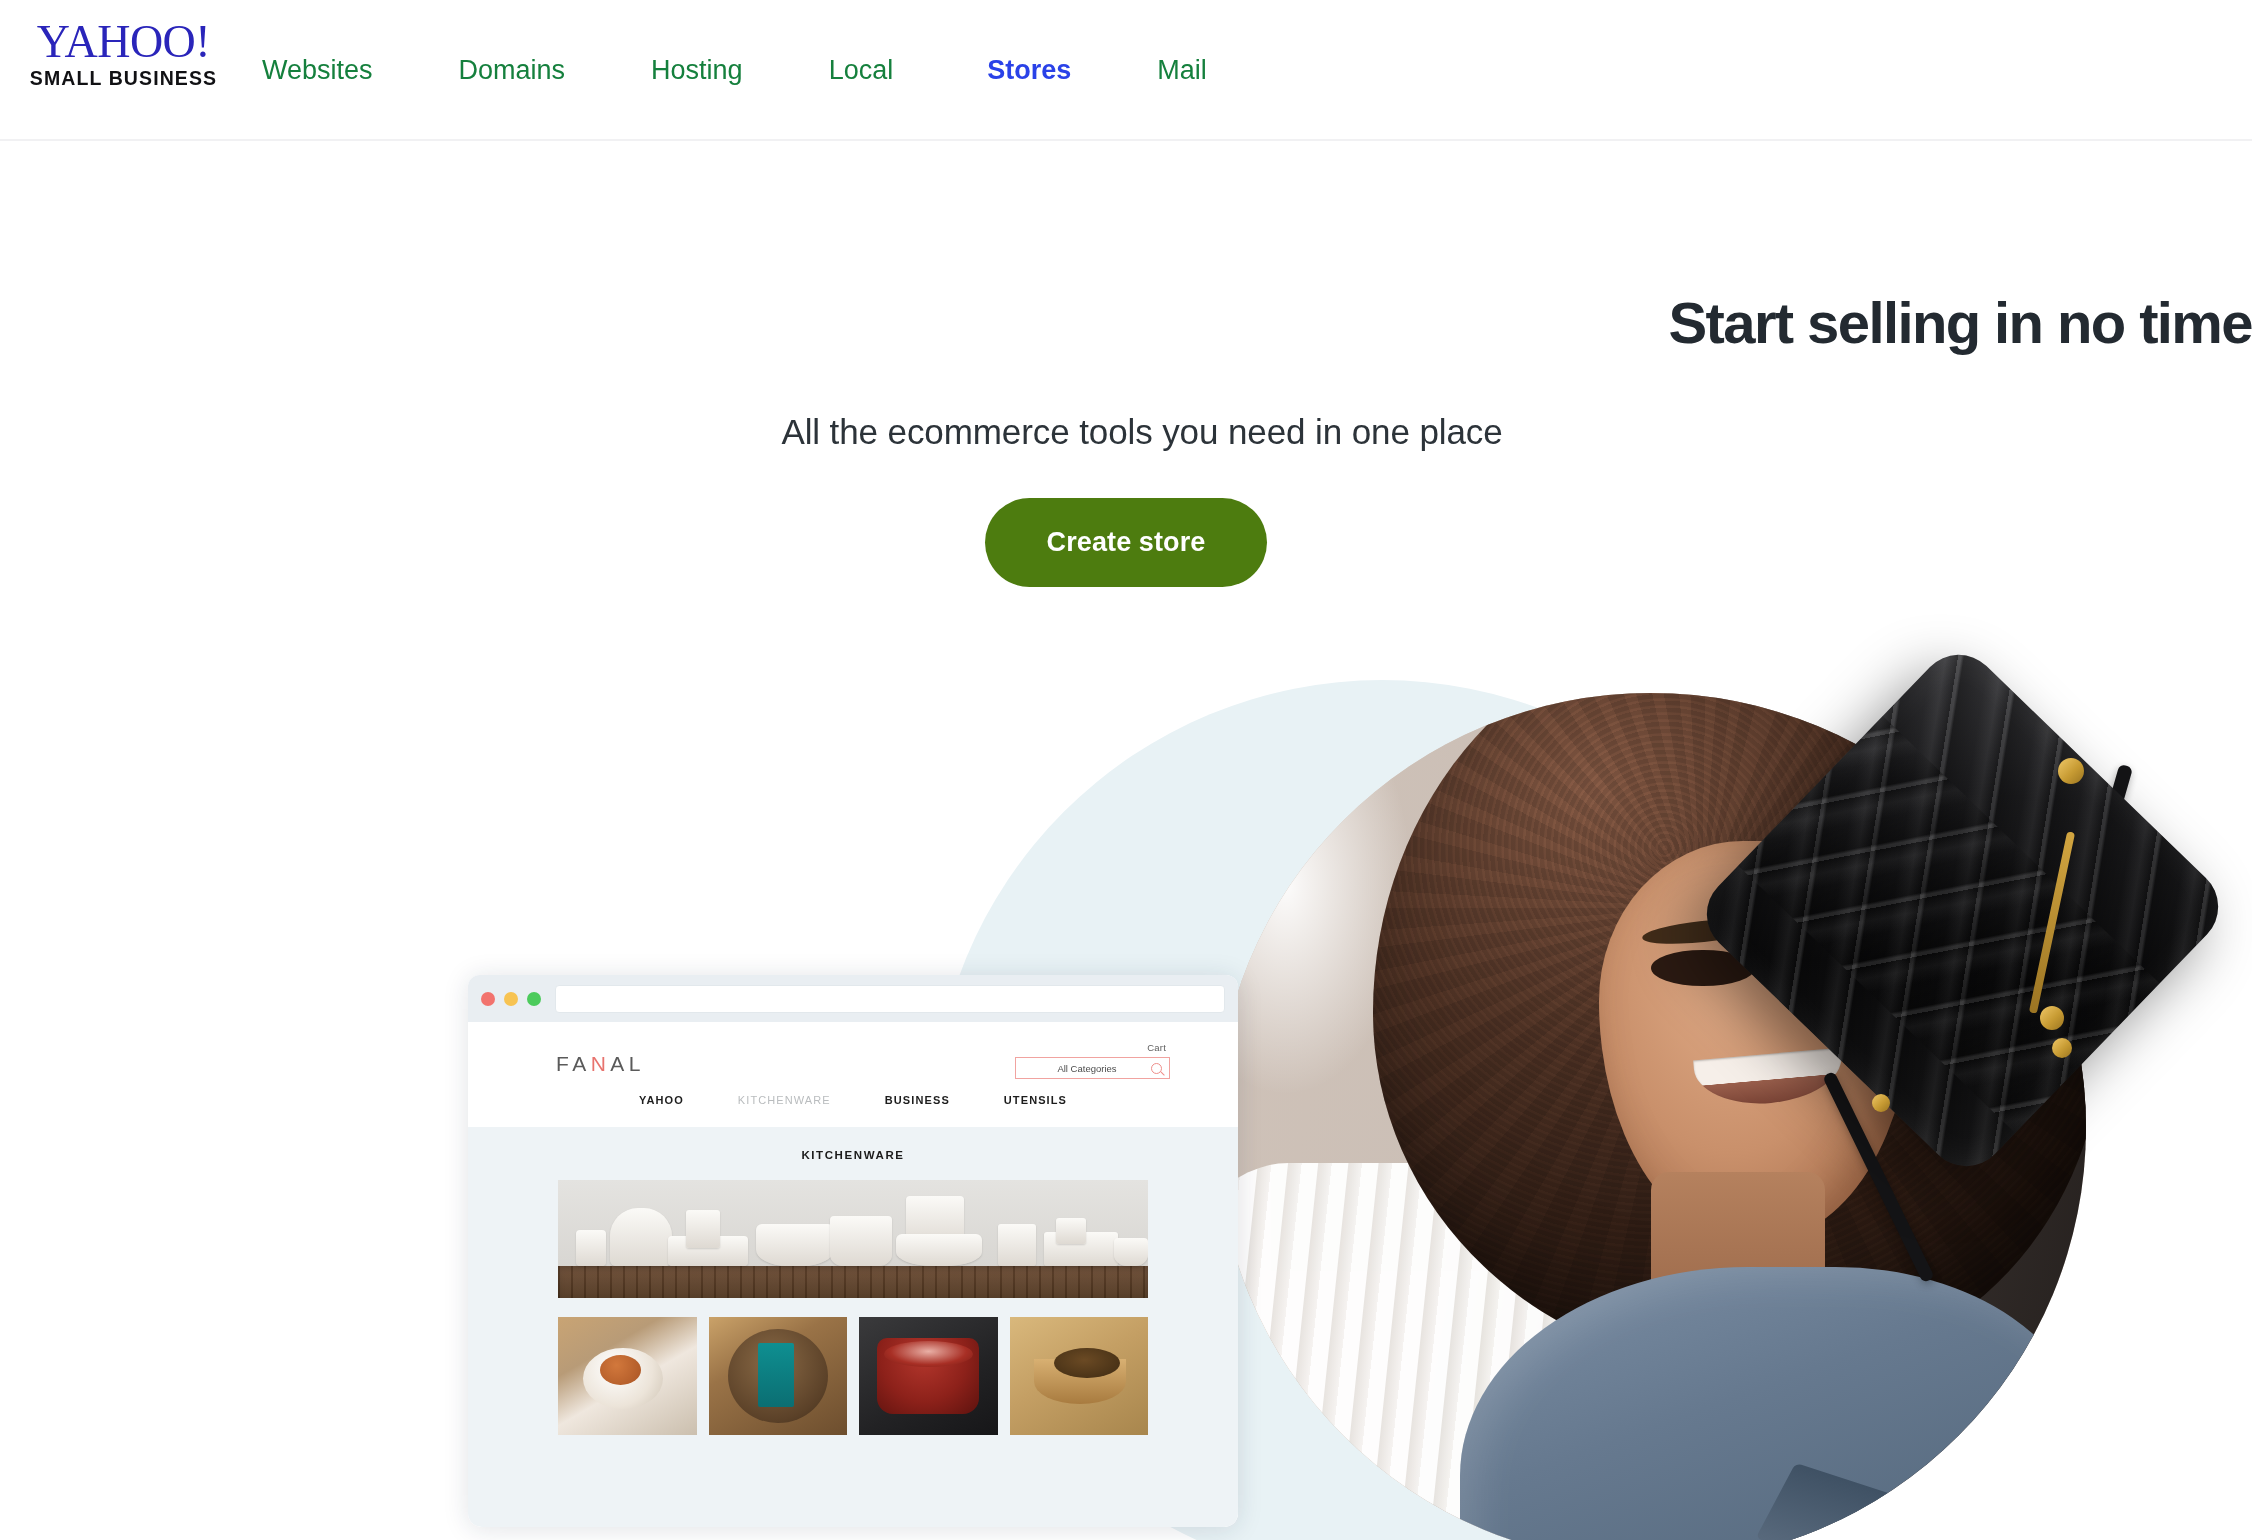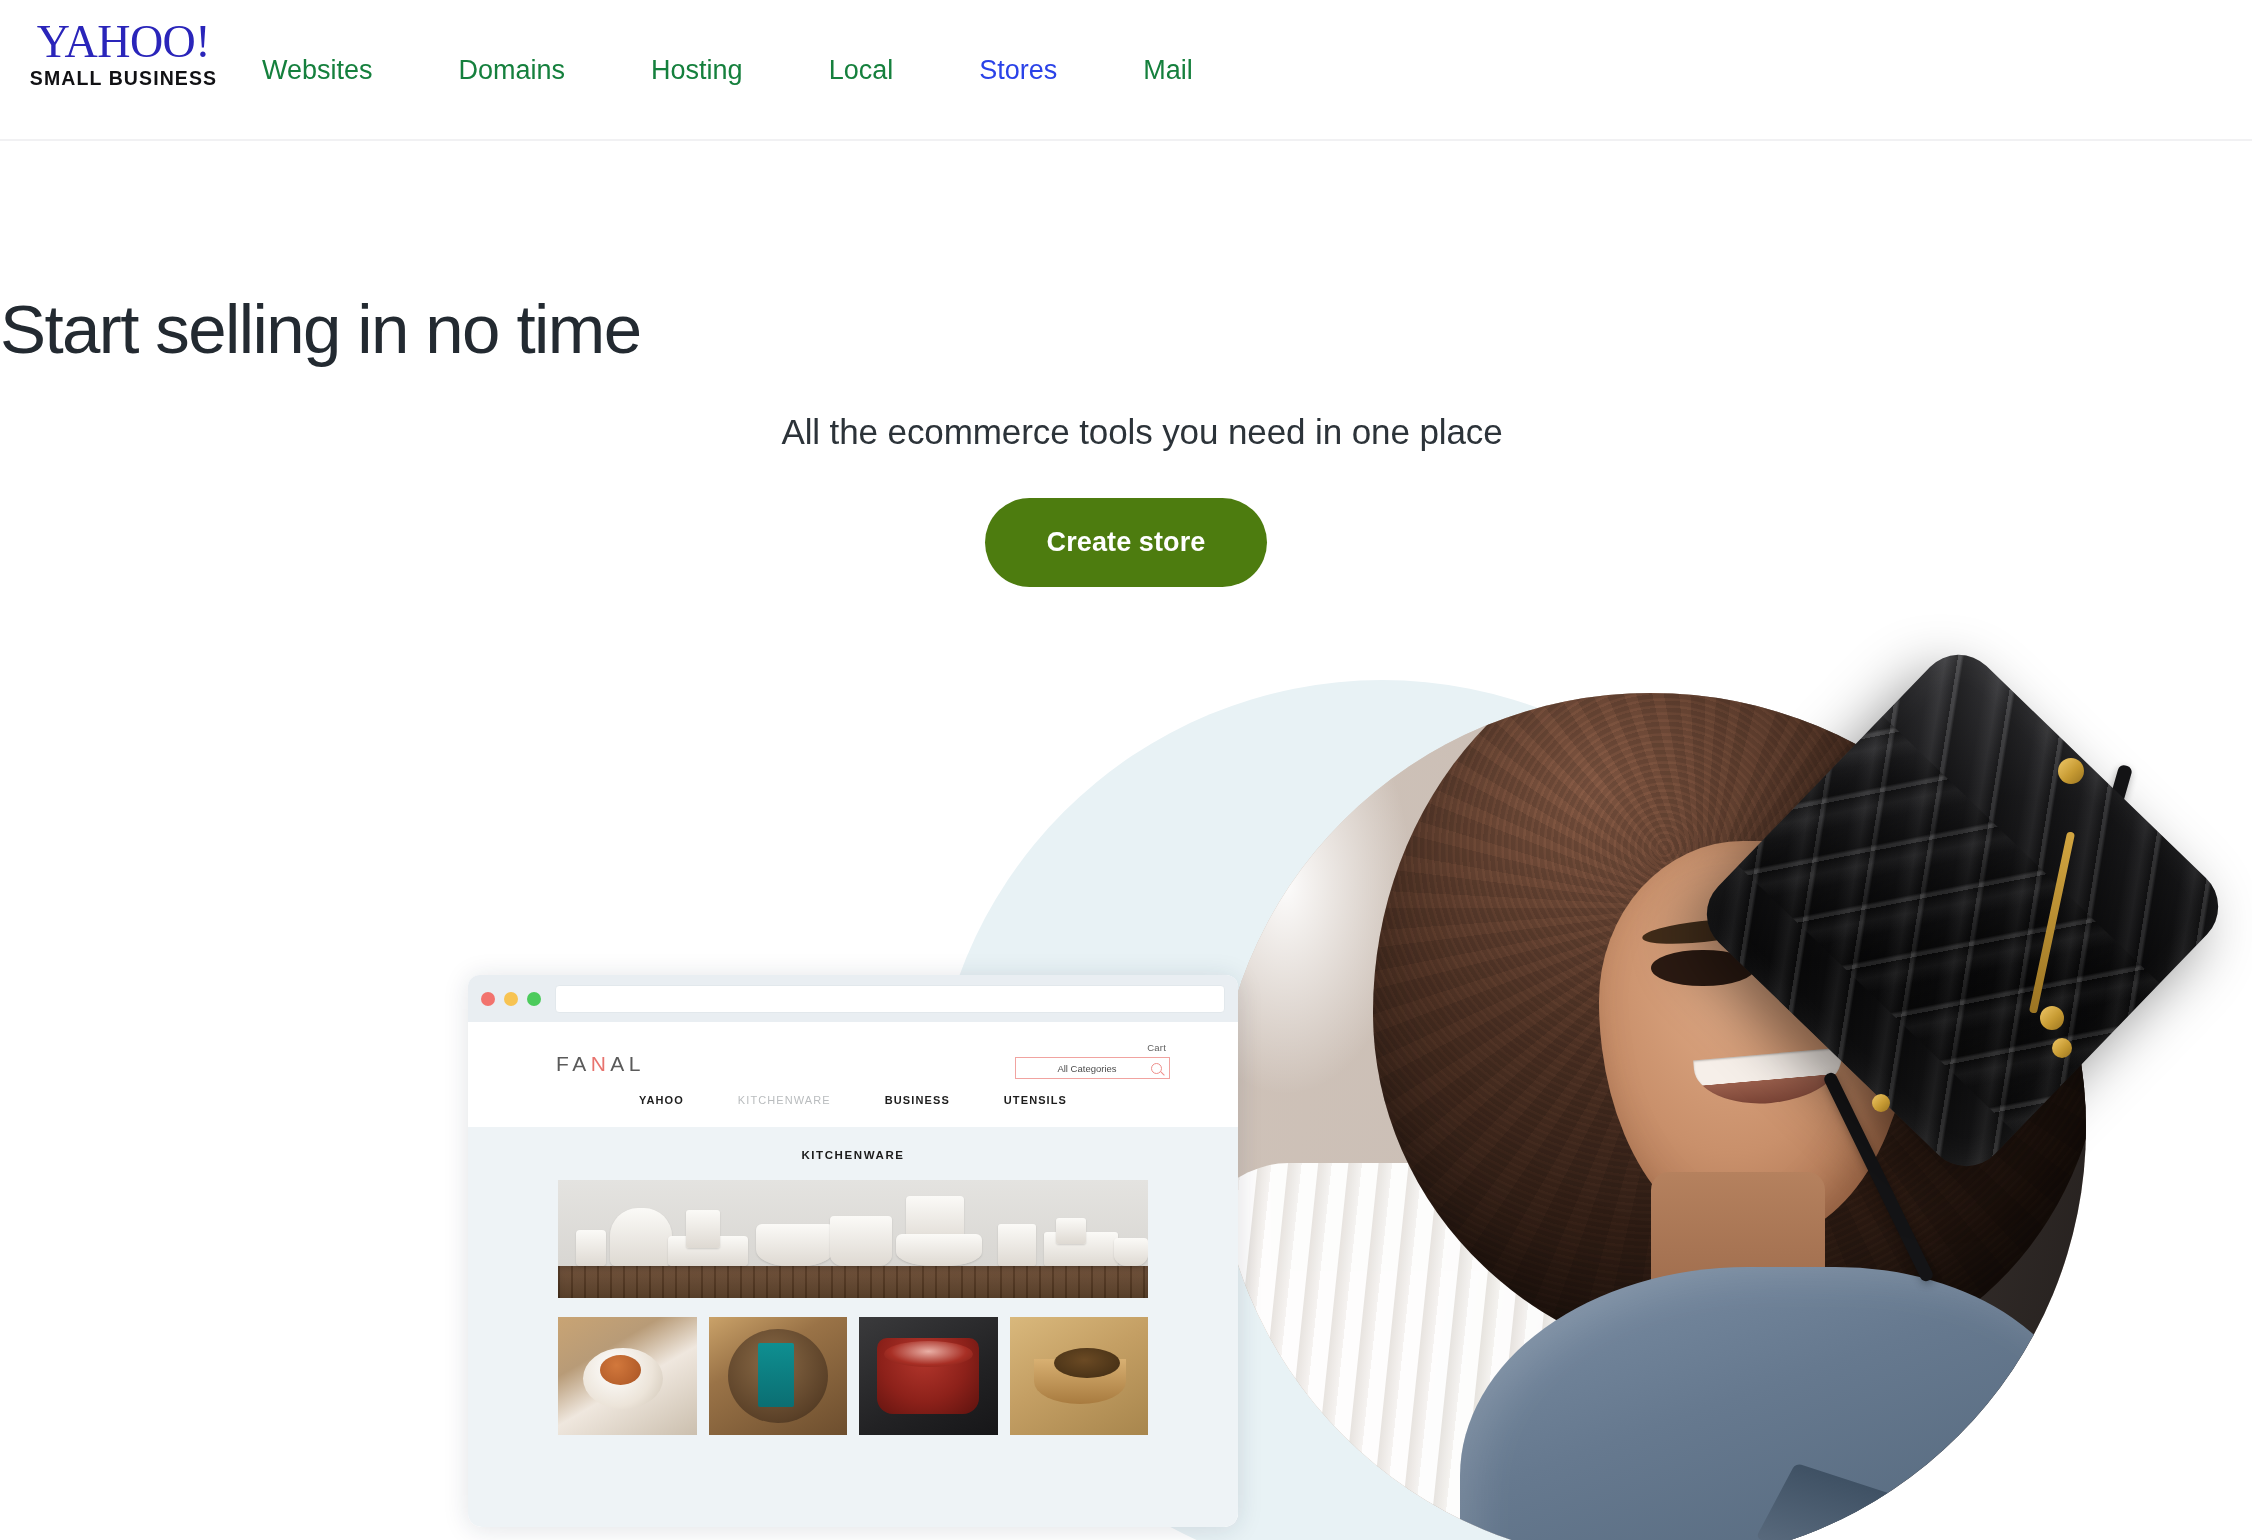--- a/index.html
+++ b/index.html
@@ -60,29 +60,29 @@
     font-size: 27px;
     line-height: 30px;
     color: #15803d;
     text-decoration: none;
     margin-right: 86px;
     white-space: nowrap;
     cursor: pointer;
     font-weight: 400;
   }
   .nav-item:last-child { margin-right: 0; }
-  .nav-item.active { color: #2a42e8; font-weight: 400; }
+  .nav-item.active { color: #2a42e8; font-weight: 700; margin-left: 8px; }
 
   
   .hero-title {
     position: absolute; top: 240px; left: 0; width: 2252px;
-    text-align: left;
-    font-size: 69px;
+    text-align: right;
+    font-size: 58px;
     line-height: 88px;
-    font-weight: 400;
+    font-weight: 700;
     letter-spacing: -1.6px;
     color: #232a31;
     white-space: nowrap;
   }
   .hero-sub {
     position: absolute; top: 375px; left: 0; width: 2252px;
     text-align: center;
     font-size: 35px;
     line-height: 44px;
     font-weight: 400;

